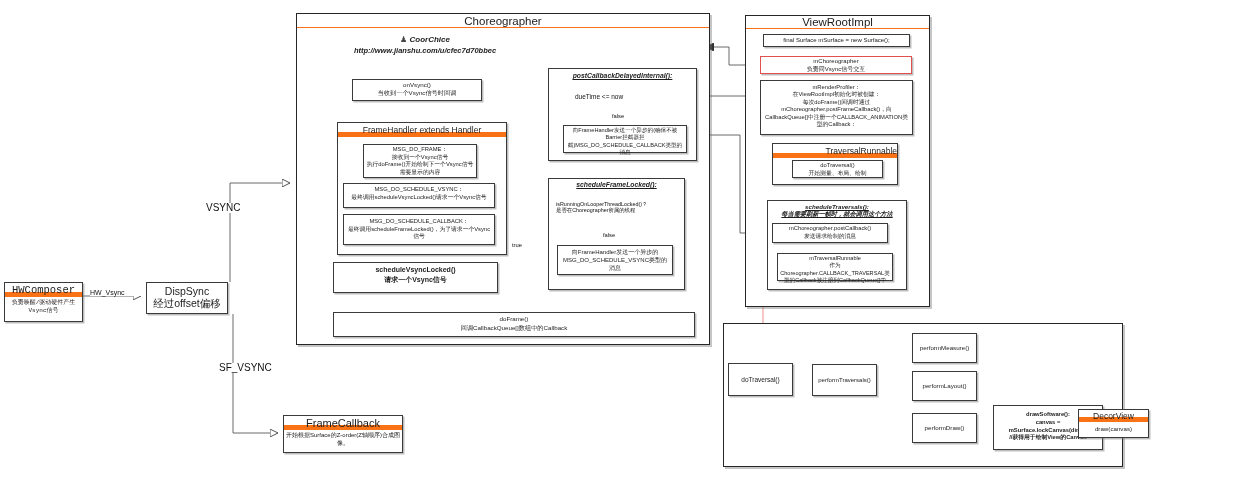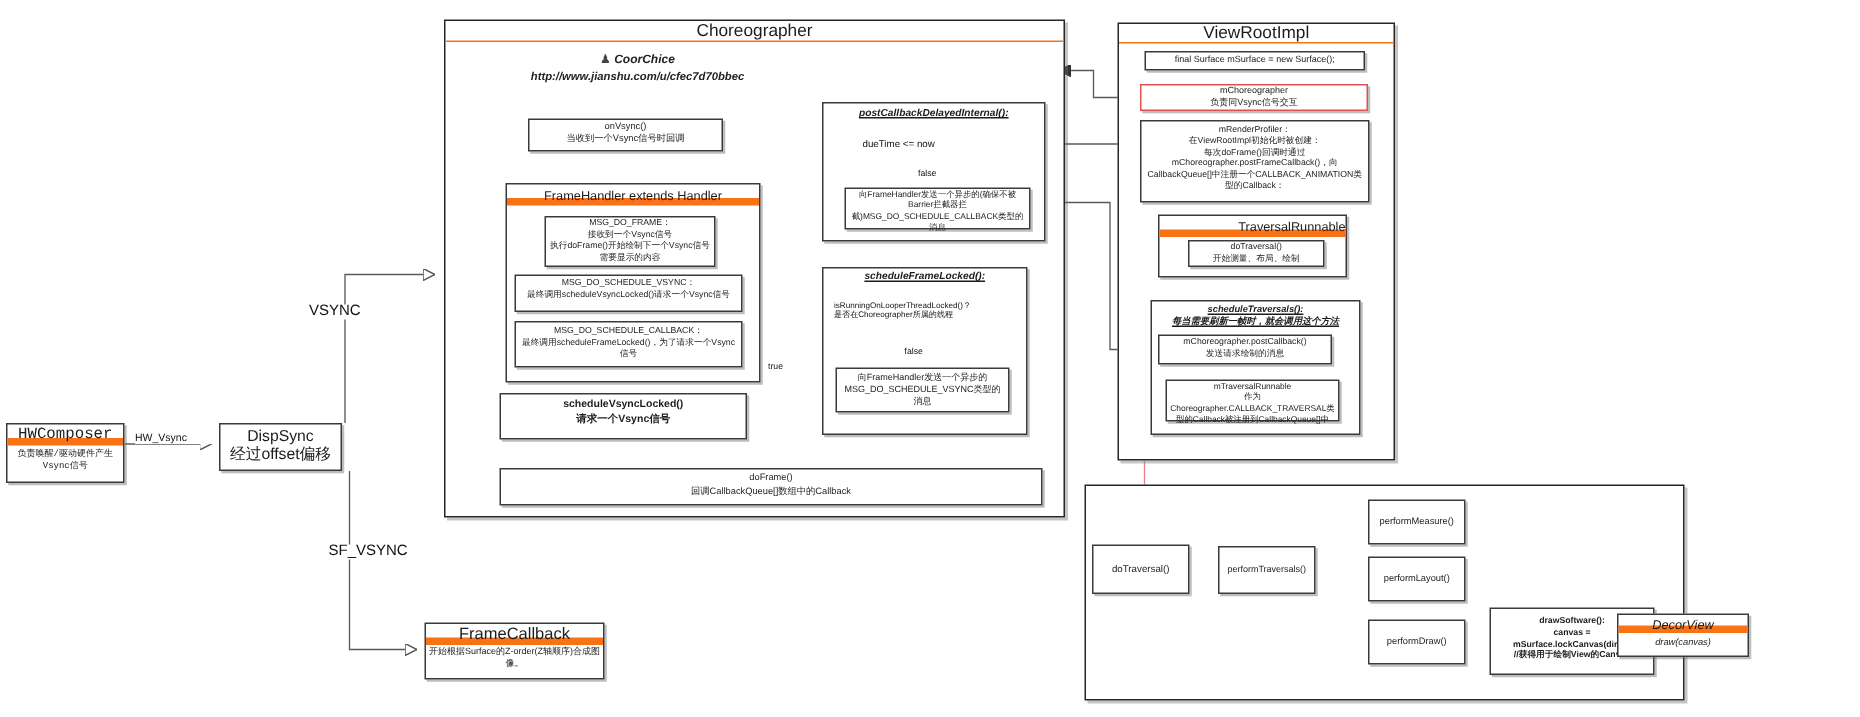--- a/index.html
+++ b/index.html
@@ -213,18 +213,18 @@
     <div class="txt" style="font-size:6.2px;line-height:28px;">performLayout()</div>
   </div>
   <div class="box" style="left:912px;top:413px;width:65px;height:30px;">
     <div class="txt" style="font-size:6.2px;line-height:28px;">performDraw()</div>
   </div>
   <div class="box" style="left:993px;top:405px;width:110px;height:45px;">
     <div class="txt ml" style="font-size:5.8px;font-weight:bold;line-height:1.35;padding:5px 2px;">drawSoftware():
 canvas = mSurface.lockCanvas(dirty);
 //获得用于绘制View的Canvas</div>
   </div>
-  <div class="box" style="left:1078px;top:409px;width:88px;height:29px;font-style:italic;">
+  <div class="box" style="left:1078px;top:409px;width:71px;height:29px;">
     <div class="hdr" style="height:12px;font-size:8.5px;line-height:12px;">DecorView</div>
     <div class="txt" style="font-size:6.2px;line-height:14px;">draw(canvas)</div>
   </div>
 
 </div>
 
 </body></html>

